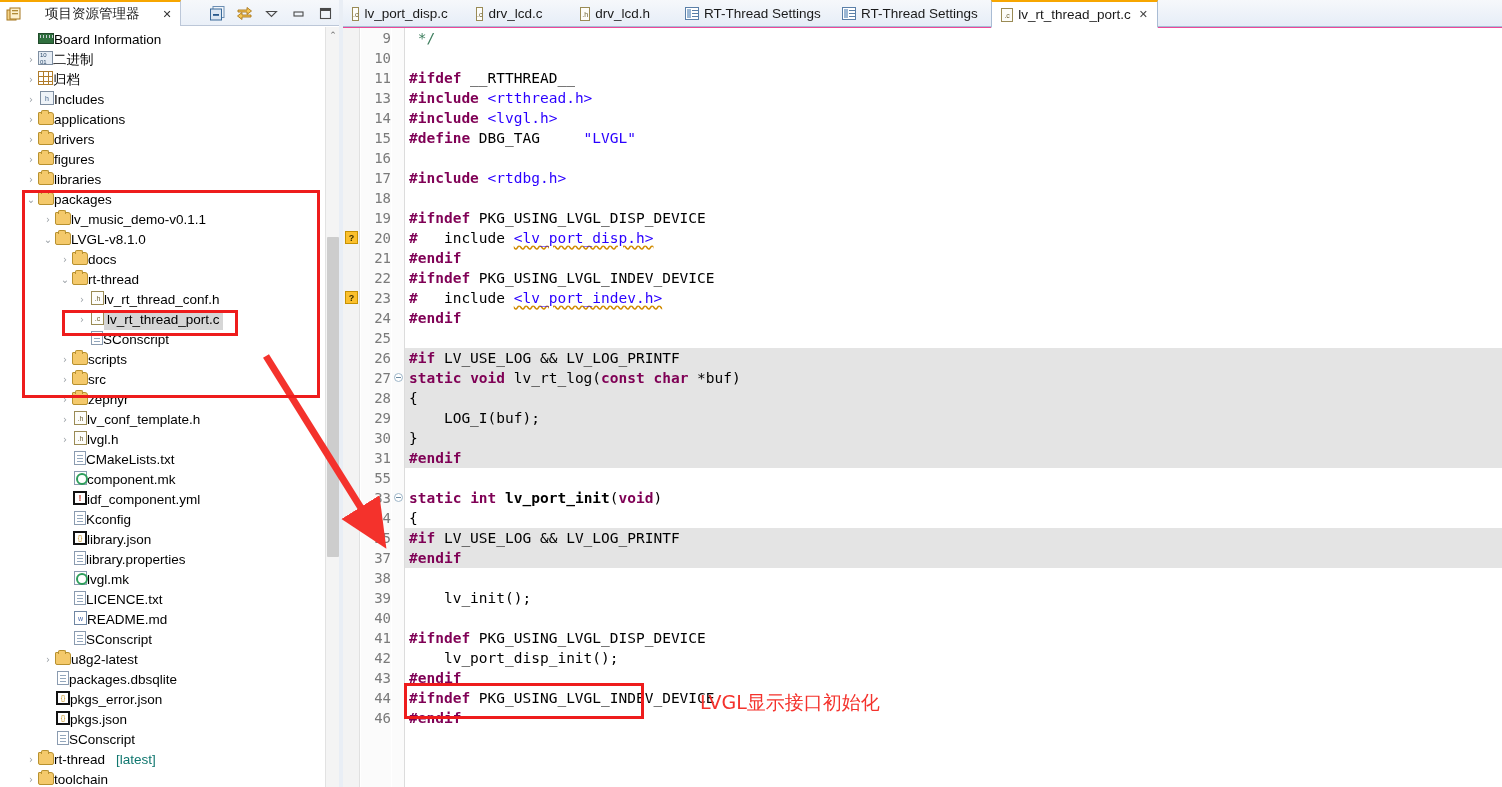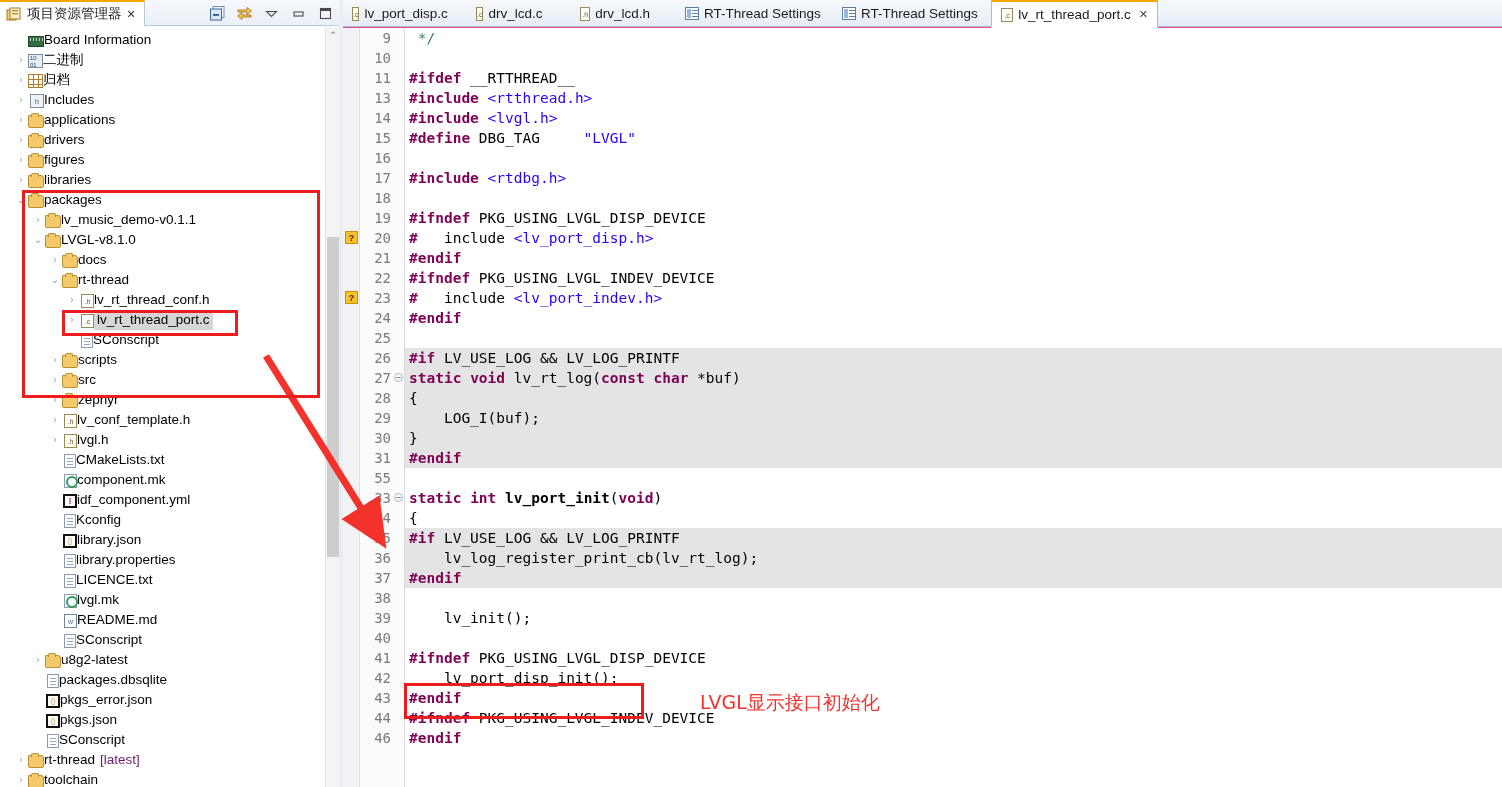--- a/index.html
+++ b/index.html
@@ -18,21 +18,21 @@
     position:absolute; left:0; top:0; width:340px; height:787px;
     background:#ffffff;
   }
   #panel-titlebar {
     position:absolute; left:0; top:0; width:340px; height:26px;
     background:linear-gradient(to bottom,#f6f8fb 0%,#eaf0f8 100%);
     border-bottom:1px solid #bcc7d8;
   }
   #panel-tab {
     position:absolute; left:0; top:0; height:26px;
-    display:flex; align-items:center; gap:5px;
+    display:flex; align-items:center; gap:23px;
     padding:0 8px 0 6px;
     background:#ffffff;
     border-top:2px solid #f7a600;
     border-right:1px solid #bcc7d8;
   }
   #panel-tab .tab-title {
     font-size:13.5px; color:#1a1a1a; white-space:nowrap;
   }
   .panel-toolbar {
     position:absolute; right:6px; top:0; height:26px;
@@ -42,32 +42,32 @@
 
   
   #tree-scroll {
     position:absolute; left:0; top:27px; width:325px; height:760px;
     overflow:hidden; background:#fff;
   }
   #tree {
     position:relative; padding-top:3px;
   }
   .row {
-    height:20px; display:flex; align-items:center;
+    height:20px; display:flex; align-items:flex-start;
     white-space:nowrap; font-size:13.5px; color:#000;
-    padding-left:6px;
+    padding-left:16px;
   }
   .row .arrow {
     width:14px; min-width:14px; text-align:center;
     color:#9aa0a6; font-size:10px; line-height:20px;
     font-family:"DejaVu Sans", sans-serif;
   }
   .row .arrow.none { color:transparent; }
   .row .lbl { line-height:20px; }
-  .row .sub { color:#701a75; margin-left:5px; }
+  .row .sub { color:#0f766e; margin-left:11px; }
   .row.selected .lbl-wrap { background:#d6d6d6; padding:0 3px; }
 
   
   .ic-folder, .ic-folder-open {
     width:16px; height:13px; margin-top:2px;
     background:#f4c96b;
     border:1px solid #b8912f;
     border-radius:1px 3px 2px 2px;
     position:relative;
   }
@@ -258,20 +258,21 @@
 
   
   .kw   { color:#7f0055; font-weight:bold; }
   .pp   { color:#7f0055; font-weight:bold; }
   .str  { color:#2a00ff; }
   .inc  { color:#2a00ff; }
   .cmt  { color:#3f7f5f; }
   .plain{ color:#000000;text-align:right; }
   .fn   { color:#000000; font-weight:bold; }
   .squig {
+    text-decoration:underline;
     text-decoration-style:wavy;
     text-decoration-color:#d08a00;
     text-underline-offset:2px;
   }
 
   
   #anno { position:absolute; left:0; top:0; width:1502px; height:787px; pointer-events:none; }
   .rbox { position:absolute; border:3px solid #ee1c1c; }
   .anno-text {
     position:absolute; color:#f4322c; font-size:19px;
@@ -490,28 +491,28 @@
         </div>
         <div class="row">
           <span style="display:inline-block;width:42px"></span>
           <span class="arrow none">·</span>
           <span class="ic-file"></span>
           <span class="lbl-wrap"><span class="lbl">library.properties</span></span>
         </div>
         <div class="row">
           <span style="display:inline-block;width:42px"></span>
           <span class="arrow none">·</span>
-          <span class="ic-file"></span>
-          <span class="lbl-wrap"><span class="lbl">LICENCE.txt</span></span>
-        </div>
-        <div class="row">
-          <span style="display:inline-block;width:42px"></span>
-          <span class="arrow none">·</span>
           <span class="ic-mk"></span>
           <span class="lbl-wrap"><span class="lbl">lvgl.mk</span></span>
+        </div>
+        <div class="row">
+          <span style="display:inline-block;width:42px"></span>
+          <span class="arrow none">·</span>
+          <span class="ic-file"></span>
+          <span class="lbl-wrap"><span class="lbl">LICENCE.txt</span></span>
         </div>
         <div class="row">
           <span style="display:inline-block;width:42px"></span>
           <span class="arrow none">·</span>
           <span class="ic-md">w</span>
           <span class="lbl-wrap"><span class="lbl">README.md</span></span>
         </div>
         <div class="row">
           <span style="display:inline-block;width:42px"></span>
           <span class="arrow none">·</span>
@@ -623,21 +624,20 @@
         <div class="cl inactive"><span class="hl"></span><span class="ln">26</span><span class="txt"><span class="pp">#if</span><span class="plain"> LV_USE_LOG &amp;&amp; LV_LOG_PRINTF</span></span></div>
         <div class="cl inactive"><span class="hl"></span><span class="fold"></span><span class="ln">27</span><span class="txt"><span class="kw">static</span><span class="plain"> </span><span class="kw">void</span><span class="plain"> lv_rt_log(</span><span class="kw">const</span><span class="plain"> </span><span class="kw">char</span><span class="plain"> *buf)</span></span></div>
         <div class="cl inactive"><span class="hl"></span><span class="ln">28</span><span class="txt"><span class="plain">{</span></span></div>
         <div class="cl inactive"><span class="hl"></span><span class="ln">29</span><span class="txt"><span class="plain">    LOG_I(buf);</span></span></div>
         <div class="cl inactive"><span class="hl"></span><span class="ln">30</span><span class="txt"><span class="plain">}</span></span></div>
         <div class="cl inactive"><span class="hl"></span><span class="ln">31</span><span class="txt"><span class="pp">#endif</span></span></div>
         <div class="cl"><span class="ln">55</span><span class="txt"></span></div>
         <div class="cl"><span class="fold"></span><span class="ln">33</span><span class="txt"><span class="kw">static</span><span class="plain"> </span><span class="kw">int</span><span class="plain"> </span><span class="fn">lv_port_init</span><span class="plain">(</span><span class="kw">void</span><span class="plain">)</span></span></div>
         <div class="cl"><span class="ln">34</span><span class="txt"><span class="plain">{</span></span></div>
         <div class="cl inactive"><span class="hl"></span><span class="ln">35</span><span class="txt"><span class="pp">#if</span><span class="plain"> LV_USE_LOG &amp;&amp; LV_LOG_PRINTF</span></span></div>
-        <div class="cl inactive"><span class="hl"></span><span class="ln">36</span><span class="txt"><span class="plain">    lv_log_register_print_cb(lv_rt_log);</span></span></div>
         <div class="cl inactive"><span class="hl"></span><span class="ln">37</span><span class="txt"><span class="pp">#endif</span></span></div>
         <div class="cl"><span class="ln">38</span><span class="txt"></span></div>
         <div class="cl"><span class="ln">39</span><span class="txt"><span class="plain">    lv_init();</span></span></div>
         <div class="cl"><span class="ln">40</span><span class="txt"></span></div>
         <div class="cl"><span class="ln">41</span><span class="txt"><span class="pp">#ifndef</span><span class="plain"> PKG_USING_LVGL_DISP_DEVICE</span></span></div>
         <div class="cl"><span class="ln">42</span><span class="txt"><span class="plain">    lv_port_disp_init();</span></span></div>
         <div class="cl"><span class="ln">43</span><span class="txt"><span class="pp">#endif</span></span></div>
         <div class="cl"><span class="ln">44</span><span class="txt"><span class="pp">#ifndef</span><span class="plain"> PKG_USING_LVGL_INDEV_DEVICE</span></span></div>
         <div class="cl"><span class="ln">46</span><span class="txt"><span class="pp">#endif</span></span></div>
       </div>

